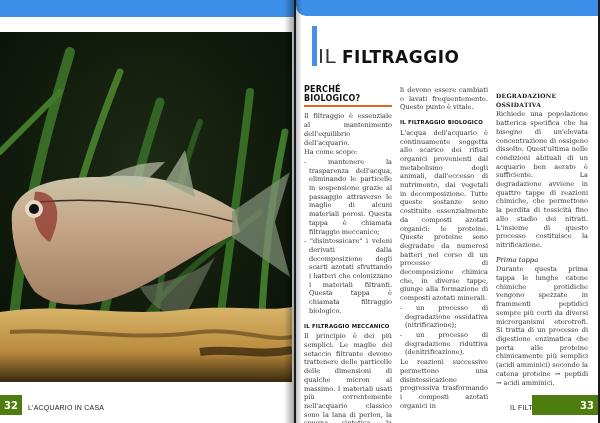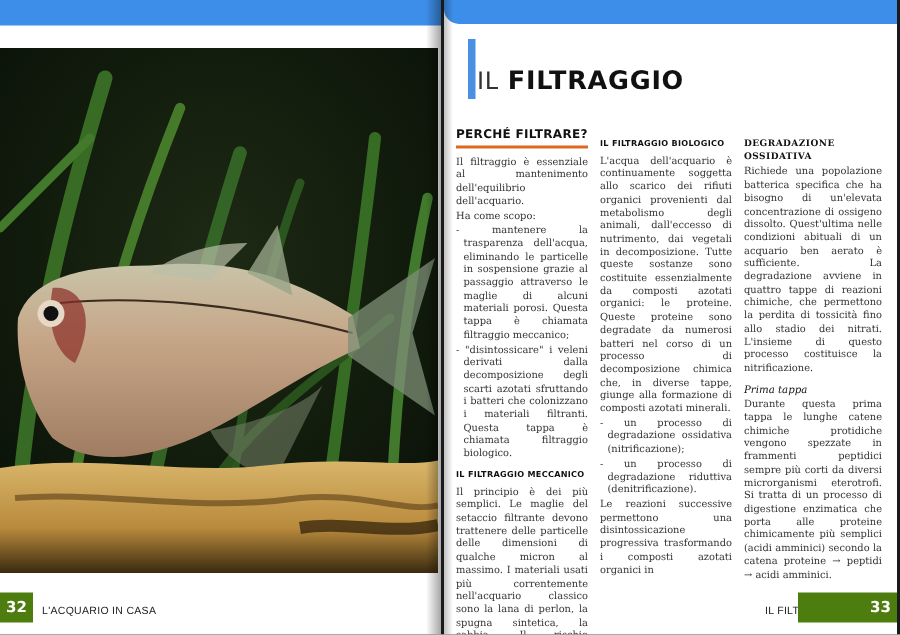--- a/index.html
+++ b/index.html
@@ -10,21 +10,21 @@
   .topbar { position:absolute; top:0; left:0; right:0; height:17px; background:#3d8ee8; }
   .page-right .topbar { height:16px; border-radius:0 0 0 10px; }
   .gutter-shade-l { position:absolute; top:0; right:0; width:10px; height:100%; background:linear-gradient(to right, rgba(0,0,0,0), rgba(0,0,0,0.35)); }
   .gutter-shade-r { position:absolute; top:0; left:0; width:6px; height:100%; background:linear-gradient(to left, rgba(0,0,0,0), rgba(0,0,0,0.25)); }
   .photo { position:absolute; left:0; top:32px; width:292px; height:350px; overflow:hidden; background:#0f1a0d; }
   .photo svg { display:block; }
   .footer-num { position:absolute; bottom:8px; width:22px; height:20px; background:#4d7c0f; color:#fff; font-family:"DejaVu Sans", sans-serif; font-weight:bold; font-size:10px; display:flex; align-items:center; justify-content:center; }
   .footer-label { position:absolute; bottom:12px; font-family:"Liberation Sans", sans-serif; font-size:7px; color:#222; letter-spacing:0.2px; }
   .title-bar { position:absolute; left:16px; top:26px; width:5px; height:40px; background:#4a90e2; }
   .title { position:absolute; left:22px; top:44px; font-family:"DejaVu Sans", sans-serif; font-size:17px; color:#111; letter-spacing:0.5px; }
-  .title .pre { font-weight:normal; color:#333; font-size:16px; }
+  .title .pre { font-weight:normal; color:#333; font-size:20px; }
   .title .main { font-weight:bold; }
   .col { position:absolute; top:86px; width:88px; font-size:6.6px; line-height:8.7px; color:#333; text-align:justify; }
   .col p { margin:0 0 1px 0; }
   .col .bullet { padding-left:5px; text-indent:-5px; }
   .h-section { font-family:"DejaVu Sans", sans-serif; font-size:8px; font-weight:bold; color:#111; border-bottom:2px solid #e0671f; padding-bottom:2px; margin-bottom:5px; letter-spacing:0.2px; }
   .h-sub { font-family:"DejaVu Sans", sans-serif; font-size:5.4px; font-weight:bold; color:#111; margin:6px 0 2px 0; letter-spacing:0.2px; }
   .h-smallcaps { font-size:6px; font-weight:bold; color:#111; margin:6px 0 1px 0; letter-spacing:0.3px; }
   .h-italic { font-style:italic; font-size:6.8px; color:#111; margin:6px 0 1px 0; }
 </style>
 </head>
@@ -92,30 +92,31 @@
   <div class="topbar"></div>
   <div class="gutter-shade-r"></div>
 
   <div class="title-bar"></div>
   <div class="title">
     <span class="pre">IL</span>
     <span class="main">FILTRAGGIO</span>
   </div>
 
   <div class="col" style="left:8px;">
-    <div class="h-section">PERCHÉ FILTRARE?</div>
+    <div class="h-section">PERCHÉ BIOLOGICO?</div>
     <p>Il filtraggio è essenziale al mantenimento dell'equilibrio dell'acquario.</p>
     <p>Ha come scopo:</p>
     <p class="bullet">- mantenere la trasparenza dell'acqua, eliminando le particelle in sospensione grazie al passaggio attraverso le maglie di alcuni materiali porosi. Questa tappa è chiamata filtraggio meccanico;</p>
     <p class="bullet">- "disintossicare" i veleni derivati dalla decomposizione degli scarti azotati sfruttando i batteri che colonizzano i materiali filtranti. Questa tappa è chiamata filtraggio biologico.</p>
     <div class="h-sub">IL FILTRAGGIO MECCANICO</div>
     <p>Il principio è dei più semplici. Le maglie del setaccio filtrante devono trattenere delle particelle delle dimensioni di qualche micron al massimo. I materiali usati più correntemente nell'acquario classico sono la lana di perlon, la spugna sintetica, la sabbia. Il rischio principale è la colmata. Per evitarla o per lo meno ritardarla, questi materia-</p>
   </div>
 
   <div class="col" style="left:104px;">
+    <p>li devono essere cambiati o lavati frequentemente. Questo punto è vitale.</p>
     <div class="h-sub">IL FILTRAGGIO BIOLOGICO</div>
     <p>L'acqua dell'acquario è continuamente soggetta allo scarico dei rifiuti organici provenienti dal metabolismo degli animali, dall'eccesso di nutrimento, dai vegetali in decomposizione. Tutte queste sostanze sono costituite essenzialmente da composti azotati organici: le proteine. Queste proteine sono degradate da numerosi batteri nel corso di un processo di decomposizione chimica che, in diverse tappe, giunge alla formazione di composti azotati minerali.</p>
     <p class="bullet">- un processo di degradazione ossidativa (nitrificazione);</p>
     <p class="bullet">- un processo di degradazione riduttiva (denitrificazione).</p>
     <p>Le reazioni successive permettono una disintossicazione progressiva trasformando i composti azotati organici in</p>
   </div>
 
   <div class="col" style="left:200px; width:92px;">
     <div class="h-smallcaps">
       <div>DEGRADAZIONE</div>

